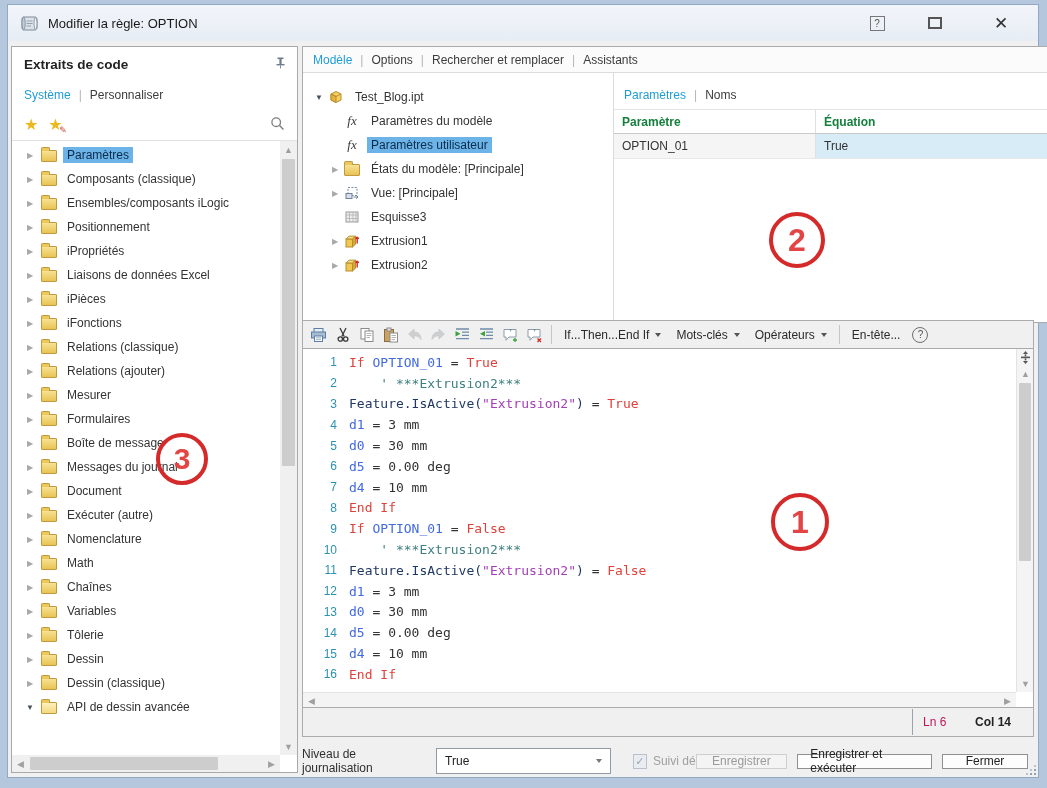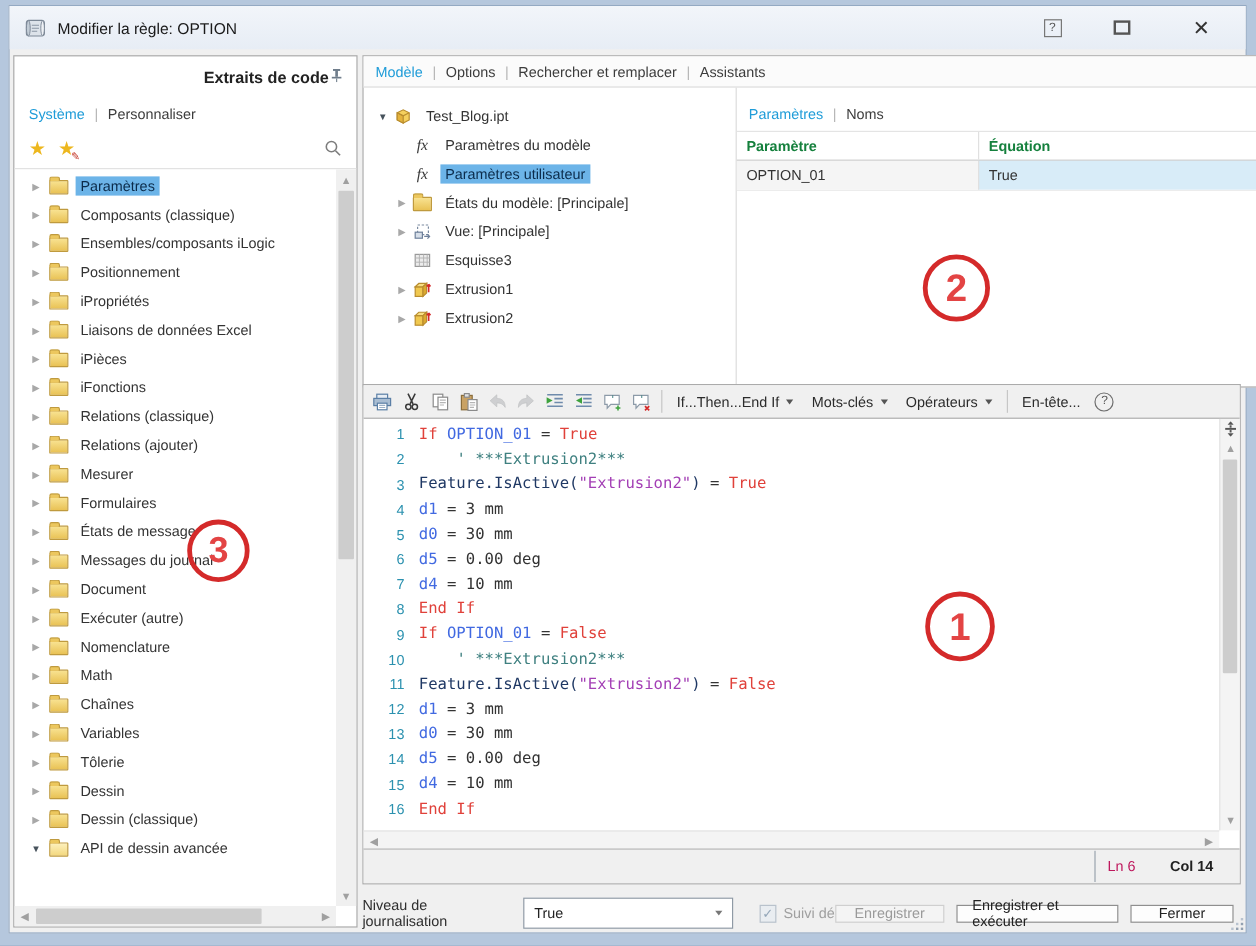--- a/index.html
+++ b/index.html
@@ -17,21 +17,21 @@
   .title-text { margin-left:8px; font-size:13px; color:#1a1a1a; }
   .tb-btn { position:absolute; top:8px; width:22px; height:20px; display:flex; align-items:center;
             justify-content:center; color:#444; cursor:default; }
   .btn-help { right:150px; } .btn-help i { font-style:normal; border:1px solid #777; width:15px; height:15px;
               font-size:10px; display:flex; align-items:center; justify-content:center; color:#555;}
   .btn-max { right:92px; } .btn-max i { width:14px; height:12px; border:2px solid #555; }
   .btn-close { right:26px; font-size:17px; color:#333; }
 
   
   .sidebar { position:absolute; left:3px; top:41px; width:287px; height:727px;
-             background:#fff; border:1px solid #a9a9a9; display:flex; flex-direction:column;text-align:right; }
+             background:#fff; border:1px solid #a9a9a9; display:flex; flex-direction:column; }
   .sb-title-row { height:34px; display:flex; align-items:center; padding:0 10px 0 12px; }
   .sb-title { font-weight:bold; font-size:13.5px; color:#222; flex:1; }
   .sb-tabs { height:28px; display:flex; align-items:center; padding-left:12px; gap:8px; }
   .sb-stars { height:32px; display:flex; align-items:center; padding:0 12px; gap:10px;
               border-bottom:1px solid #e2e2e2; }
   .tab-lbl { cursor:default; color:#3c3c3c; }
   .tab-lbl.active { color:#1f9cd8; color:var(--accent); }
   .tab-sep { color:#b5b5b5; }
   .star { font-size:16px; color:#edb71e; line-height:1; position:relative; }
   .star-edit::after { content:"\270E"; position:absolute; right:-4px; bottom:-2px; font-size:9px; color:#c43b2e; }
@@ -256,21 +256,21 @@
               <span class="row-lbl">Mesurer</span>
             </div>
             <div class="tree-row">
               <span class="tw col"></span>
               <span class="folder-ic"></span>
               <span class="row-lbl">Formulaires</span>
             </div>
             <div class="tree-row">
               <span class="tw col"></span>
               <span class="folder-ic"></span>
-              <span class="row-lbl">États de message</span>
+              <span class="row-lbl">Boîte de message</span>
             </div>
             <div class="tree-row">
               <span class="tw col"></span>
               <span class="folder-ic"></span>
               <span class="row-lbl">Messages du journal</span>
             </div>
             <div class="tree-row">
               <span class="tw col"></span>
               <span class="folder-ic"></span>
               <span class="row-lbl">Document</span>

